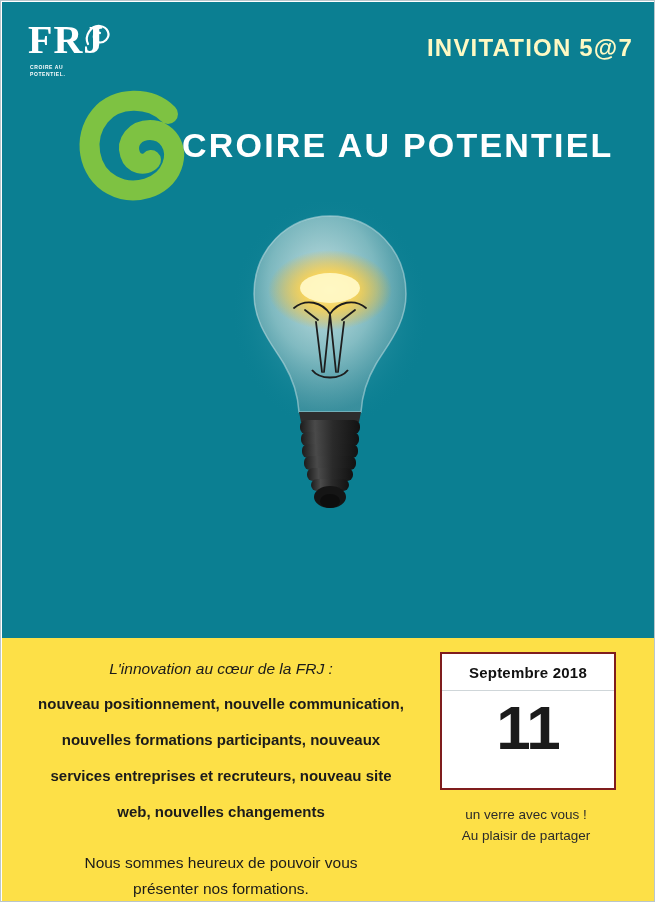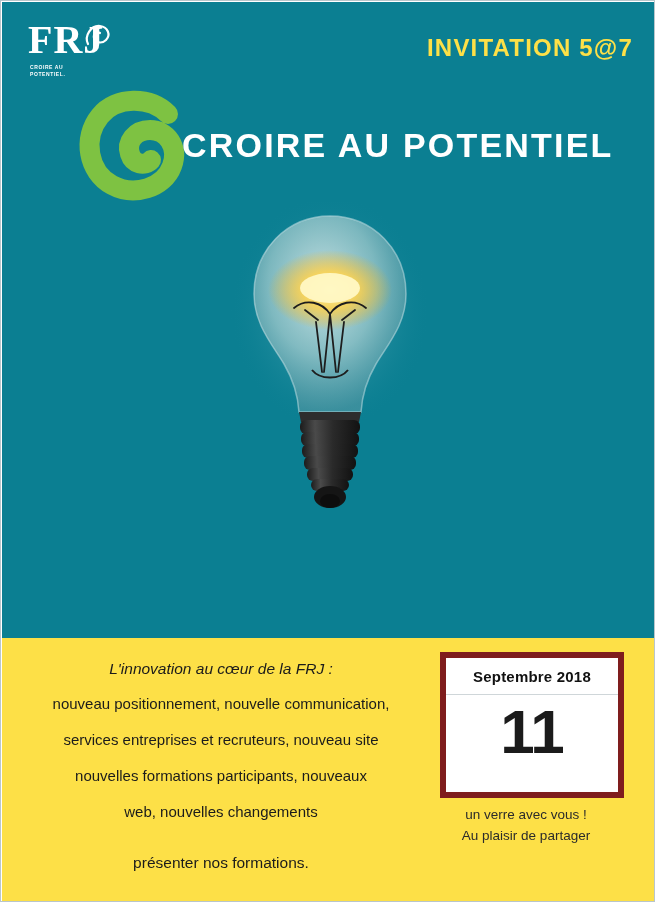--- a/index.html
+++ b/index.html
@@ -68,21 +68,21 @@
     width: 60px;
   }
   
   .invitation {
     position: absolute;
     right: 22px;
     top: 32px;
     font-size: 24px;
     font-weight: bold;
     letter-spacing: 1.2px;
-    color: #fde047;
+    color: #fef9c3;
   }
   
   .slogan-row {
     position: absolute;
     left: 70px;
     top: 86px;
     width: 560px;
     height: 120px;
   }
   .swirl-mark {
@@ -127,41 +127,41 @@
     text-align: center;
     color: #1b1b1b;
   }
   .message .line-italic {
     font-style: italic;
     font-size: 15.5px;
     line-height: 26px;
     margin-bottom: 2px;
   }
   .message .line-bold {
-    font-weight: normal;
+    font-weight: bold;
     font-size: 15px;
     line-height: 29px;
     margin-top: 7px;
   }
   .message .line-plain {
     font-size: 15.5px;
     line-height: 26px;
   }
   .msg-gap {
     height: 24px;
   }
   
   .date-card {
     position: absolute;
     left: 438px;
     top: 14px;
     width: 172px;
     height: 134px;
     background: #ffffff;
-    border: 6px solid #7f1d1d;
+    border: 2px solid #7f1d1d;
     box-shadow: 0 0 0 0 rgba(0,0,0,0);
   }
   .date-month {
     text-align: center;
     font-size: 15px;
     font-weight: bold;
     color: #111111;
     padding-top: 10px;
     letter-spacing: 0.2px;
   }
@@ -276,24 +276,25 @@
       <ellipse cx="100" cy="295" rx="16" ry="11" fill="#151515"></ellipse>
       <ellipse cx="100" cy="299" rx="10" ry="7" fill="#0d0d0d"></ellipse>
     </svg>
   </div>
 
   <div class="bottom">
 
     <div class="message">
       <div class="line-italic">L'innovation au cœur de la FRJ :</div>
       <div class="line-bold">nouveau positionnement, nouvelle communication,</div>
+      <div class="line-bold">nouvelles formations participants, nouveaux</div>
       <div class="line-bold">services entreprises et recruteurs, nouveau site</div>
-      <div class="line-bold">nouvelles formations participants, nouveaux</div>
       <div class="line-bold">web, nouvelles changements</div>
       <div class="msg-gap"></div>
+      <div class="line-plain">Nous sommes heureux de pouvoir vous</div>
       <div class="line-plain">présenter nos formations.</div>
     </div>
 
     <div class="date-card">
       <div class="date-month">Septembre 2018</div>
       <div class="date-sep"></div>
       <div class="date-day">11</div>
     </div>
 
     <div class="closing">

